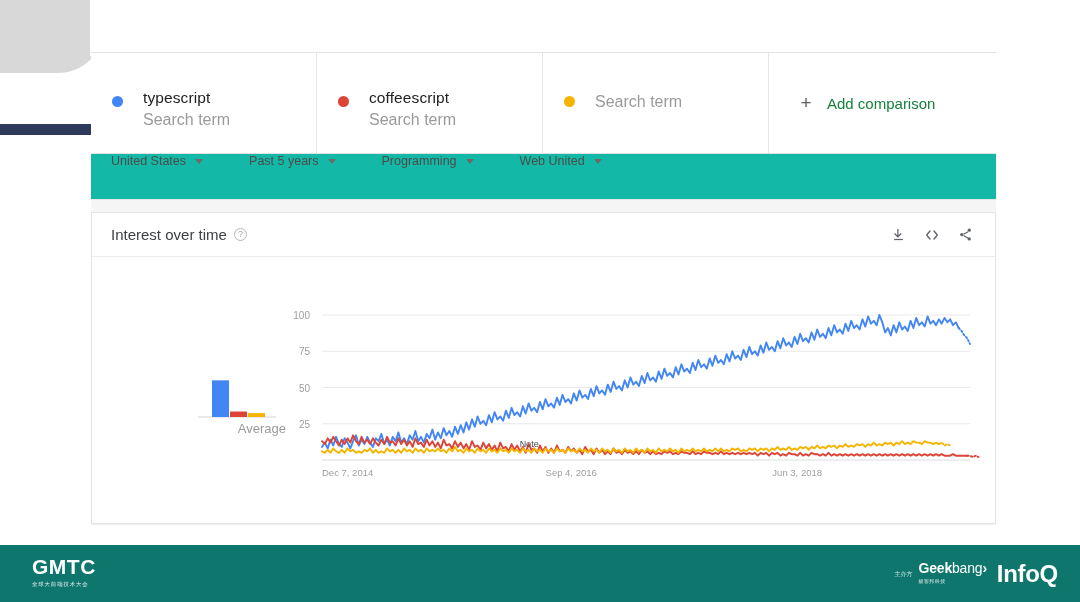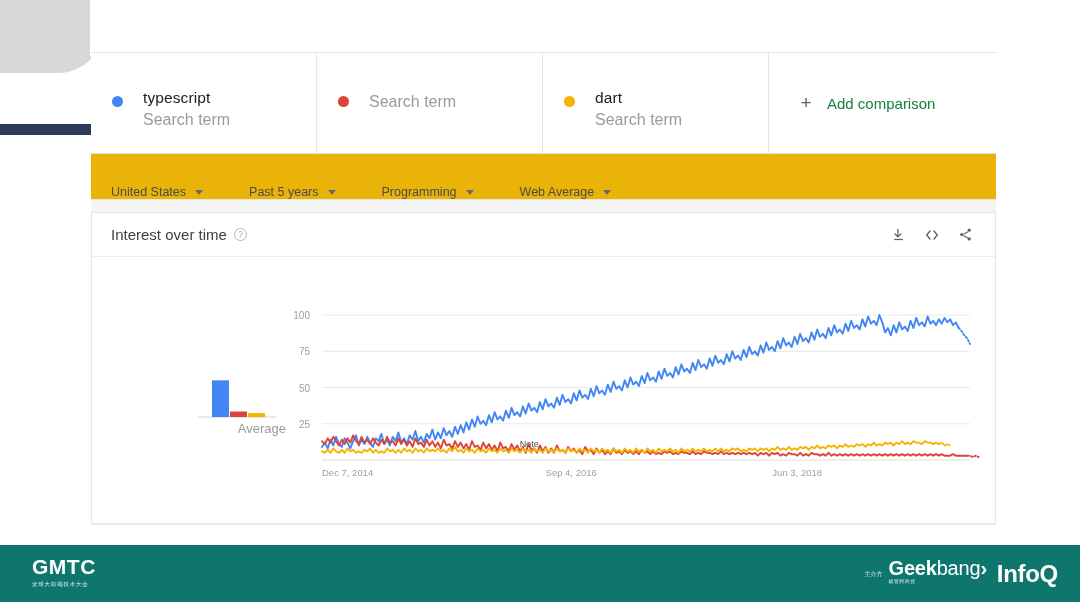--- a/index.html
+++ b/index.html
@@ -66,22 +66,22 @@
     padding-left: 26px; border-right: none;
   }
   .plus-ico {
     font-size: 19px; color: #5f6368; font-weight: 300;
     width: 22px; text-align: center;
   }
   .add-label { font-size: 15px; color: #15803d; margin-left: 10px; }
 
   
   .filter-bar {
-    display: flex; align-items: flex-end; height: 46px;
-    background: #eab308; padding-left: 20px;
+    display: flex; align-items: flex-start; height: 46px;
+    background: #14b8a6; padding-left: 20px;
     border-bottom: 1px solid #e6e6e6;
   }
   .filter {
     display: flex; align-items: center;
     font-size: 12.5px; color: #4c4c4c; margin-right: 46px;
     white-space: nowrap;
   }
   .caret {
     display: inline-block; margin-left: 9px;
     border-left: 4.5px solid transparent;
@@ -135,21 +135,21 @@
   }
   .gmtc-sub {
     font-size: 5.4px; letter-spacing: .9px; margin-top: 3px; opacity: .92;
   }
   .sponsors {
     position: absolute; right: 22px; top: 14px;
     display: flex; align-items: flex-end; color: #fff;
   }
   .spon-label { font-size: 6px; opacity: .8; margin-right: 6px; margin-bottom: 5px; }
   .geek { margin-right: 10px; }
-  .geek-main { font-size: 20px; font-weight: bold; line-height: 18px; letter-spacing: -.2px; }
+  .geek-main { font-size: 14px; font-weight: bold; line-height: 18px; letter-spacing: -.2px; }
   .geek-thin { font-weight: normal; }
   .geek-sub { font-size: 5px; margin-top: 1px; opacity: .85; letter-spacing: .4px; }
   .infoq { font-size: 24px; font-weight: bold; line-height: 20px; letter-spacing: -.3px; }
 </style>
 </head>
 <body>
 
 <div id="slide">
 
   <div class="deco-gray"></div>
@@ -161,26 +161,26 @@
     <div class="terms-row">
 
       <div class="term-cell">
         <span class="term-dot" style="background:#4285F4"></span>
         <div class="term-name">typescript</div>
         <div class="term-sub">Search term</div>
       </div>
 
       <div class="term-cell">
         <span class="term-dot" style="background:#DB4437"></span>
+        <div class="term-name">coffeescript</div>
         <div class="term-sub">Search term</div>
       </div>
 
       <div class="term-cell">
         <span class="term-dot" style="background:#F4B400"></span>
-        <div class="term-name">dart</div>
         <div class="term-sub">Search term</div>
       </div>
 
       <div class="add-cell">
         <span class="plus-ico">+</span>
         <span class="add-label">Add comparison</span>
       </div>
     </div>
 
     <div class="filter-bar">
@@ -190,21 +190,21 @@
       </div>
       <div class="filter">
         <span>Past 5 years</span>
         <span class="caret"></span>
       </div>
       <div class="filter">
         <span>Programming</span>
         <span class="caret"></span>
       </div>
       <div class="filter">
-        <span>Web Average</span>
+        <span>Web United</span>
         <span class="caret"></span>
       </div>
     </div>
 
     <div class="gap-strip"></div>
 
     <div class="card">
       <div class="card-head">
         <span class="card-title">Interest over time</span>
         <span class="help-ico">?</span>

